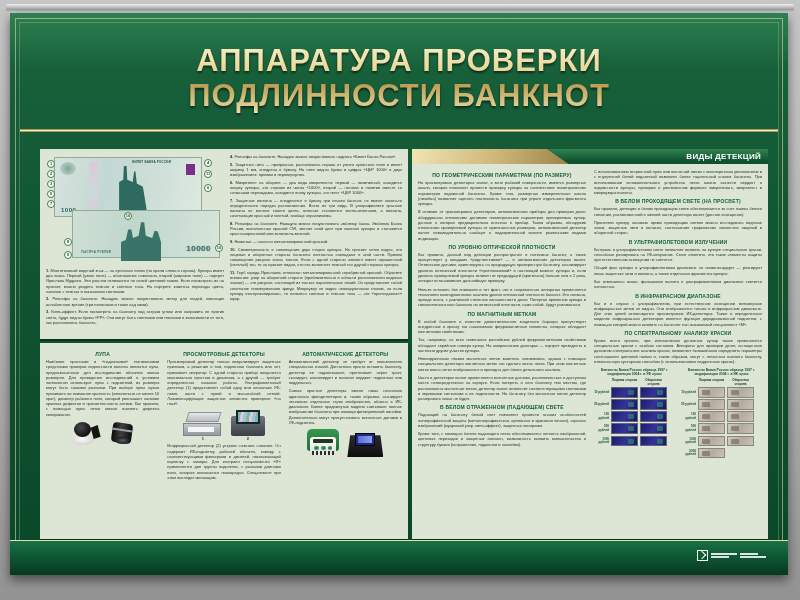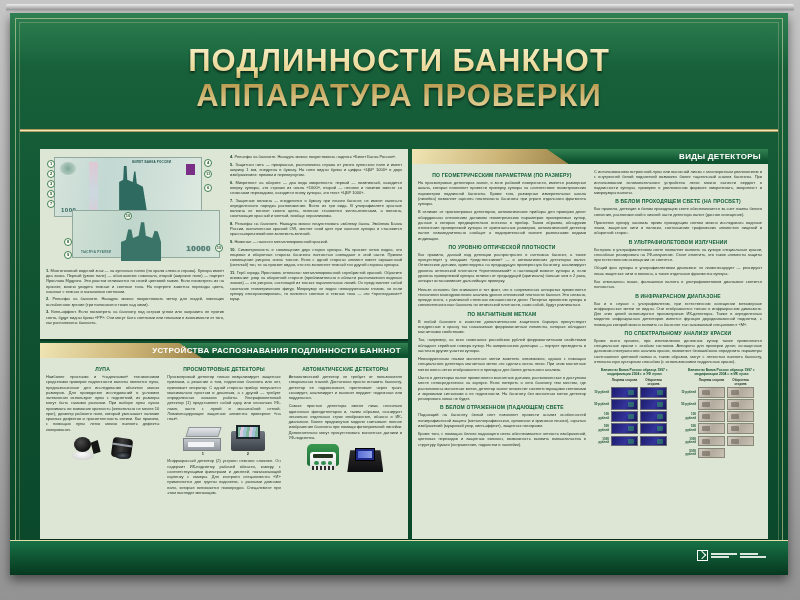--- a/index.html
+++ b/index.html
@@ -143,22 +143,22 @@
 <body>
 
 <div class="stage">
   <div class="metal"></div>
 
   <div class="poster">
     <div class="pin"></div>
     <div class="pin2"></div>
 
     <div class="title">
+      <div>АППАРАТУРА ПРОВЕРКИ</div>
       <div>ПОДЛИННОСТИ БАНКНОТ</div>
-      <div>АППАРАТУРА ПРОВЕРКИ</div>
     </div>
     <div class="rule"></div>
 
     <section class="panel pa">
       <div class="pbody pa-body">
         <div class="pa-left">
           <div class="notes">
             <div class="note front">
               <span class="bnk-title">БИЛЕТ БАНКА РОССИИ</span>
               <span class="wm"></span>
@@ -196,23 +196,20 @@
           <p class="item"><b>7.</b> <span>Защитные волокна — внедряются в бумагу при печати банкнот, не имеют какого-то определенного порядка расположения. Всего их три вида. В ультрафиолете красные волокна не меняют своего цвета, зеленые становятся желто-зелеными, а волокна, сочетающие красный и желтый, вообще неразличимы.</span></p>
           <p class="item"><b>8.</b> <span>Рельефы на банкноте. Наощупь можно почувствовать эмблему банка. Эмблема Банка России, выполненная краской OVI, меняет свой цвет при наклоне купюры и становится красно-коричневой или золотисто-зеленой.</span></p>
           <p class="item"><b>9.</b> <span>Номинал — нанесен металлизированной краской.</span></p>
           <p class="item"><b>10.</b> <span>Симметричность в совмещении двух сторон купюры. На просвет четко видно, что лицевая и оборотная стороны банкноты полностью совпадают в этой части. Причем совмещение рисунка очень точное. Если с одной стороны элемент имеет окрашенный (светлый) тон, то на просвет видно, что его заполняет темный тон другой стороны купюры.</span></p>
           <p class="item"><b>11.</b> <span>Герб города Ярославль отпечатан металлизированной серебристой краской. Обратите внимание: узор на оборотной стороне (приблизительно в области расположения водяных знаков) — это рисунок, состоящий из точных параллельных линий. Он представляет собой сочетание геометрических фигур. Микроузор не видно невооруженным глазом, но если купюру отксерокопировать, то появятся светлые и темные тона — это «проглядывает» муар.</span></p>
         </div>
       </div>
     </section>
 
     <section class="panel pb">
-      <div class="ph">
-        <span>УСТРОЙСТВА РАСПОЗНАВАНИЯ ПОДЛИННОСТИ БАНКНОТ</span>
-      </div>
       <div class="pbody pb-body">
         <div class="pcol">
           <div class="sh">ЛУПА</div>
           <p class="t4">Наиболее простыми и «надежными» техническими средствами проверки подлинности валюты являются лупы, предназначенные для исследования объектов малых размеров. Для проведения исследований в условиях затемнения используют лупы с подсветкой, их размеры могут быть самыми разными. При выборе лупы нужно принимать во внимание кратность (желательно не менее 10 крат), диаметр рабочего поля, который уменьшает наличие краевых дефектов и просветленность оптики. Как правило, с помощью лупы легко можно выявить дефекты копирования.</p>
           <div class="figs">
             <div class="loupe1">
                 <span class="base"></span>
                 <span class="ring"></span>
                 <span class="arm"></span>
               </div>
@@ -268,21 +265,21 @@
                   <span class="note"></span>
                 </span>
             </div>
           </div>
         </div>
       </div>
     </section>
 
     <section class="panel pc">
       <div class="ph">
-        <span>ВИДЫ ДЕТЕКТОРЫ</span>
+        <span>ВИДЫ ДЕТЕКЦИЙ</span>
       </div>
       <div class="pbody pc-body">
         <div class="pc-l">
           <div class="sh">ПО ГЕОМЕТРИЧЕСКИМ ПАРАМЕТРАМ (ПО РАЗМЕРУ)</div>
           <p class="t4">На просмотровых детекторах валют, в зоне рабочей поверхности, имеется размерная шкала, которая позволяет провести проверку купюры на соответствие геометрических параметров подлинной банкноты. Кроме того, размерная измерительная шкала (линейка) позволяет оценить платежность банкноты при утрате отдельного фрагмента купюры.</p>
           <p class="t4">В отличие от просмотровых детекторов, автоматические приборы для проверки денег оборудованы оптическим датчиком геометрических параметров проверяемых купюр, данные о которых предварительно внесены в прибор. Таким образом, обнаружив отклонения проверяемой купюры от оригинальных размеров, автоматический детектор валют незамедлительно сообщит о подозрительной валюте различными видами индикации.</p>
           <div class="sh">ПО УРОВНЮ ОПТИЧЕСКОЙ ПЛОТНОСТИ</div>
           <p class="t4">Как правило, данный вид детекции распространен в счетчиках банкнот, а также присутствует у младших «родственников» — в автоматических детекторах валют. Оптические датчики, ориентируясь на предыдущую проверенную банкноту, анализируют уровень оптической плотности «протягиваемой» в настоящий момент купюры и, если уровень проверяемой купюры отличен от предыдущей (оригинала) больше чем в 2 раза, аппарат останавливает дальнейшую проверку.</p>
           <p class="t4">Нельзя оставить без внимания и тот факт, что в современных аппаратах применяется технология многоуровневого анализа уровня оптической плотности банкнот. Это связано, прежде всего, с различной степенью изношенности денег. Потертая временем купюра и свежеотпечатанная банкнота по оптической плотности, само собой, будут различаться.</p>
           <div class="sh">ПО МАГНИТНЫМ МЕТКАМ</div>

